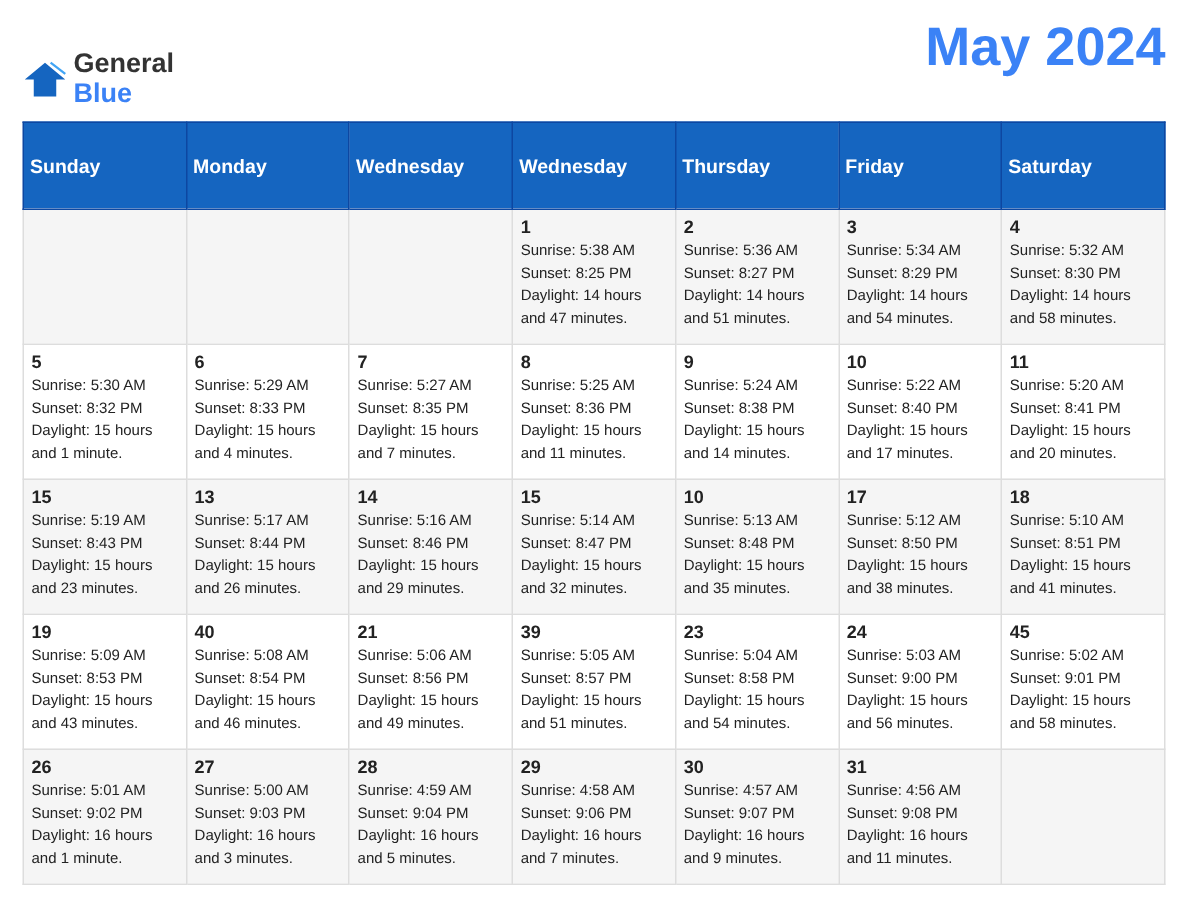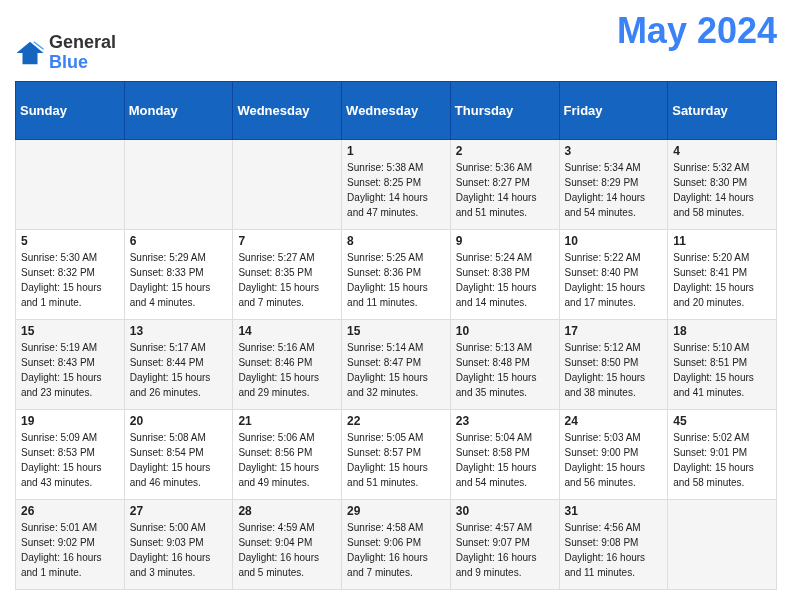--- a/index.html
+++ b/index.html
@@ -202,29 +202,29 @@
           <span class="day-num">18</span>
           <div class="day-info">Sunrise: 5:10 AM<br>Sunset: 8:51 PM<br>Daylight: 15 hours<br>and 41 minutes.</div>
         </td>
       </tr>
       <tr>
         <td>
           <span class="day-num">19</span>
           <div class="day-info">Sunrise: 5:09 AM<br>Sunset: 8:53 PM<br>Daylight: 15 hours<br>and 43 minutes.</div>
         </td>
         <td>
-          <span class="day-num">20</span>
+          <span class="day-num">40</span>
           <div class="day-info">Sunrise: 5:08 AM<br>Sunset: 8:54 PM<br>Daylight: 15 hours<br>and 46 minutes.</div>
         </td>
         <td>
           <span class="day-num">21</span>
           <div class="day-info">Sunrise: 5:06 AM<br>Sunset: 8:56 PM<br>Daylight: 15 hours<br>and 49 minutes.</div>
         </td>
         <td>
-          <span class="day-num">22</span>
+          <span class="day-num">39</span>
           <div class="day-info">Sunrise: 5:05 AM<br>Sunset: 8:57 PM<br>Daylight: 15 hours<br>and 51 minutes.</div>
         </td>
         <td>
           <span class="day-num">23</span>
           <div class="day-info">Sunrise: 5:04 AM<br>Sunset: 8:58 PM<br>Daylight: 15 hours<br>and 54 minutes.</div>
         </td>
         <td>
           <span class="day-num">24</span>
           <div class="day-info">Sunrise: 5:03 AM<br>Sunset: 9:00 PM<br>Daylight: 15 hours<br>and 56 minutes.</div>
         </td>

